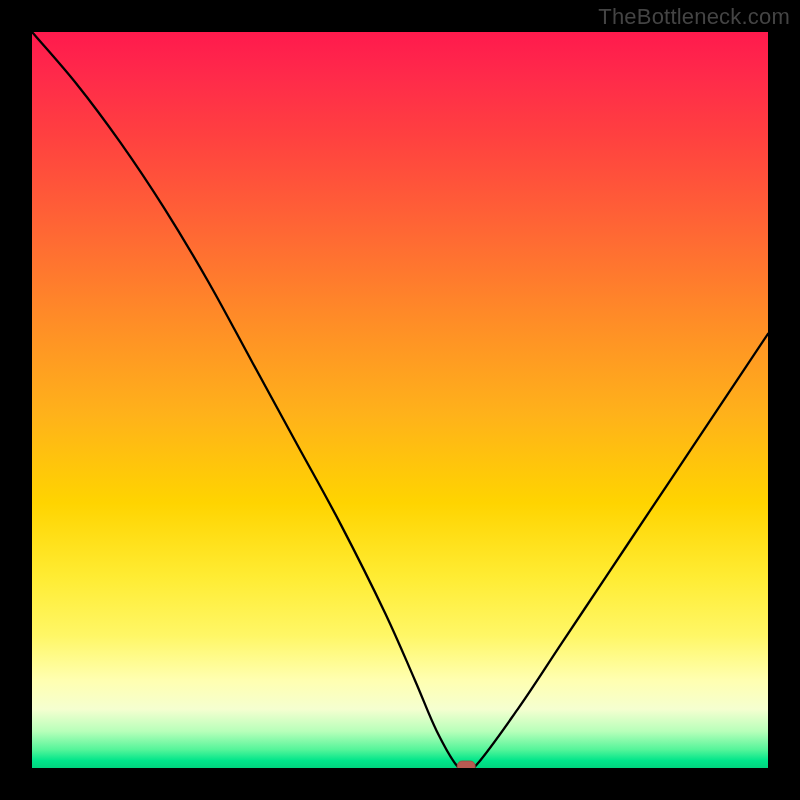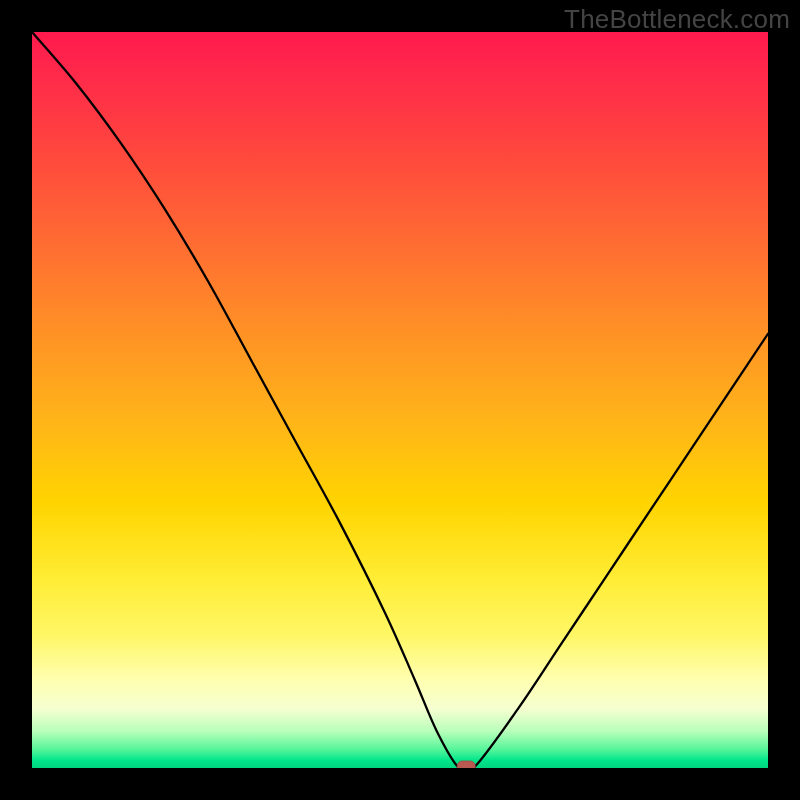--- a/index.html
+++ b/index.html
@@ -15,21 +15,21 @@
     position: relative;
     width: 800px;
     height: 800px;
     background: #000;
   }
   .watermark {
     position: absolute;
     top: 4px;
     right: 10px;
     color: #444;
-    font-size: 26px;
+    font-size: 22px;
     font-weight: 500;
     letter-spacing: 0.2px;
     z-index: 5;
   }
   .plot-area {
     position: absolute;
     left: 32px;
     top: 32px;
     width: 736px;
     height: 736px;

